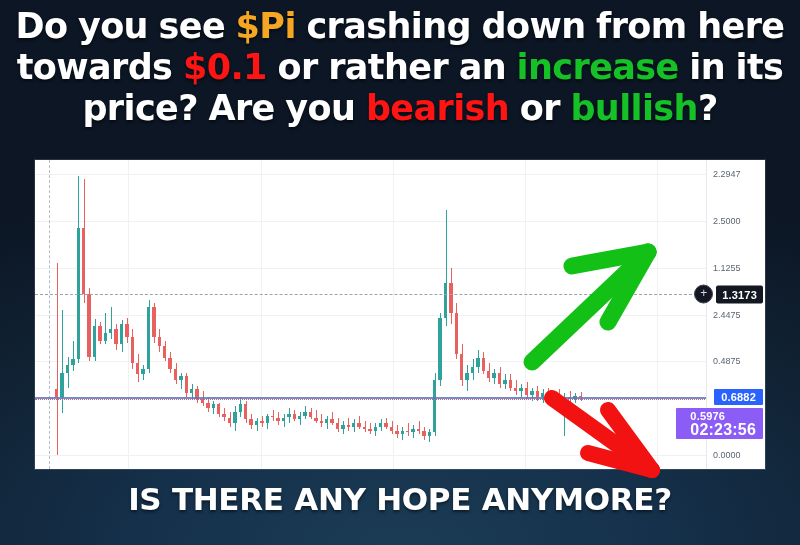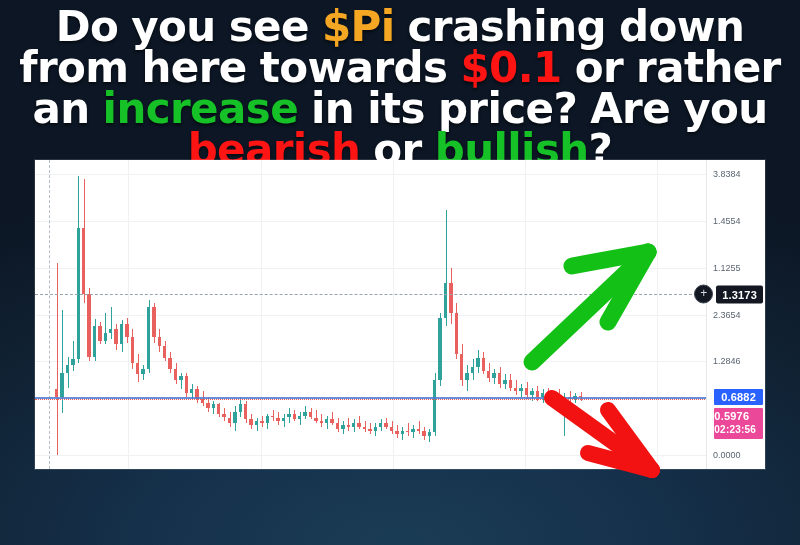--- a/index.html
+++ b/index.html
@@ -15,21 +15,21 @@
       linear-gradient(180deg,#0b1422 0%,#0f1f31 45%,#14304a 100%);
     overflow:hidden;
   }
 
   
   #headline{
     position:absolute;left:0;top:6px;width:800px;
     text-align:center;
     font-family:"DejaVu Sans",sans-serif;
     font-weight:bold;
-    font-size:42px;
+    font-size:35px;
     line-height:41px;
     letter-spacing:-0.6px;
     color:#ffffff;
     text-shadow:0 2px 3px rgba(0,0,0,.55);
     padding:0 14px;
     box-sizing:border-box;
     word-spacing:-1px;
   }
   #headline .w{color:#ffffff;}
   #headline .orange{color:#f5a623;}
@@ -111,27 +111,27 @@
   #badge-blue{
     position:absolute;right:2px;
     background:#2962ff;color:#fff;
     font-size:11px;font-weight:bold;
     padding:2px 7px 2px 7px;border-radius:1px;
     transform:translateY(-50%);
     letter-spacing:.2px;
   }
   #badge-red{
     position:absolute;right:2px;
-    background:#ec4899;color:#fff;
+    background:#8b5cf6;color:#fff;
     font-size:11px;font-weight:bold;
-    padding:2px 7px 3px 0;border-radius:1px;
+    padding:2px 7px 3px 14px;border-radius:1px;
     text-align:left;line-height:13px;
     letter-spacing:.2px;
   }
-  #badge-red .cd{display:block;font-size:10px;font-weight:bold;}
+  #badge-red .cd{display:block;font-size:16px;font-weight:bold;}
 
   
   #arrows{position:absolute;left:0;top:0;width:800px;height:545px;pointer-events:none;}
 
   
   #footer{
     position:absolute;left:0;top:481px;width:800px;text-align:center;
     font-family:"DejaVu Sans",sans-serif;
     font-weight:bold;font-size:31px;letter-spacing:-0.3px;
     color:#ffffff;
@@ -561,25 +561,25 @@
           </div>
         </div>
       <div id="alert-line" style="top: 134.331px;"></div>
       <div id="blue-line" style="top: 236.638px;"></div>
       <div id="red-line" style="top: 238.997px;"></div>
 
     </div>
 
     <div id="scale">
       <div id="yticks">
-          <div class="ytick" style="top: 14.0455px;">3.8384</div>
-          <div class="ytick" style="top: 60.8636px;">1.4554</div>
+          <div class="ytick" style="top: 14.0455px;">2.2947</div>
+          <div class="ytick" style="top: 60.8636px;">2.5000</div>
           <div class="ytick" style="top: 107.682px;">1.1255</div>
-          <div class="ytick" style="top: 154.5px;">2.3654</div>
-          <div class="ytick" style="top: 201.318px;">1.2846</div>
+          <div class="ytick" style="top: 154.5px;">2.4475</div>
+          <div class="ytick" style="top: 201.318px;">0.4875</div>
           <div class="ytick" style="top: 294.955px;">0.0000</div>
         </div>
 
       <div id="badge-alert" style="top: 134.331px;">
         <div id="plus-btn">+</div>
         <div id="alert-val">1.3173</div>
       </div>
 
       <div id="badge-blue" style="top: 236.638px;">0.6882</div>
 
@@ -596,13 +596,14 @@
       <path d="M648,252 L572,266" stroke="#13c016" stroke-width="17" stroke-linecap="round" fill="none"></path>
       <path d="M648,252 L608,322" stroke="#13c016" stroke-width="17" stroke-linecap="round" fill="none"></path>
     </g>
     <g>
       <path d="M552,398 L652,470" stroke="#f21212" stroke-width="16" stroke-linecap="round" fill="none"></path>
       <path d="M652,470 L608,410" stroke="#f21212" stroke-width="16" stroke-linecap="round" fill="none"></path>
       <path d="M652,470 L588,453" stroke="#f21212" stroke-width="16" stroke-linecap="round" fill="none"></path>
     </g>
   </svg>
 
+  <div id="footer">IS THERE ANY HOPE ANYMORE?</div>
 </div>
 
 </body></html>

